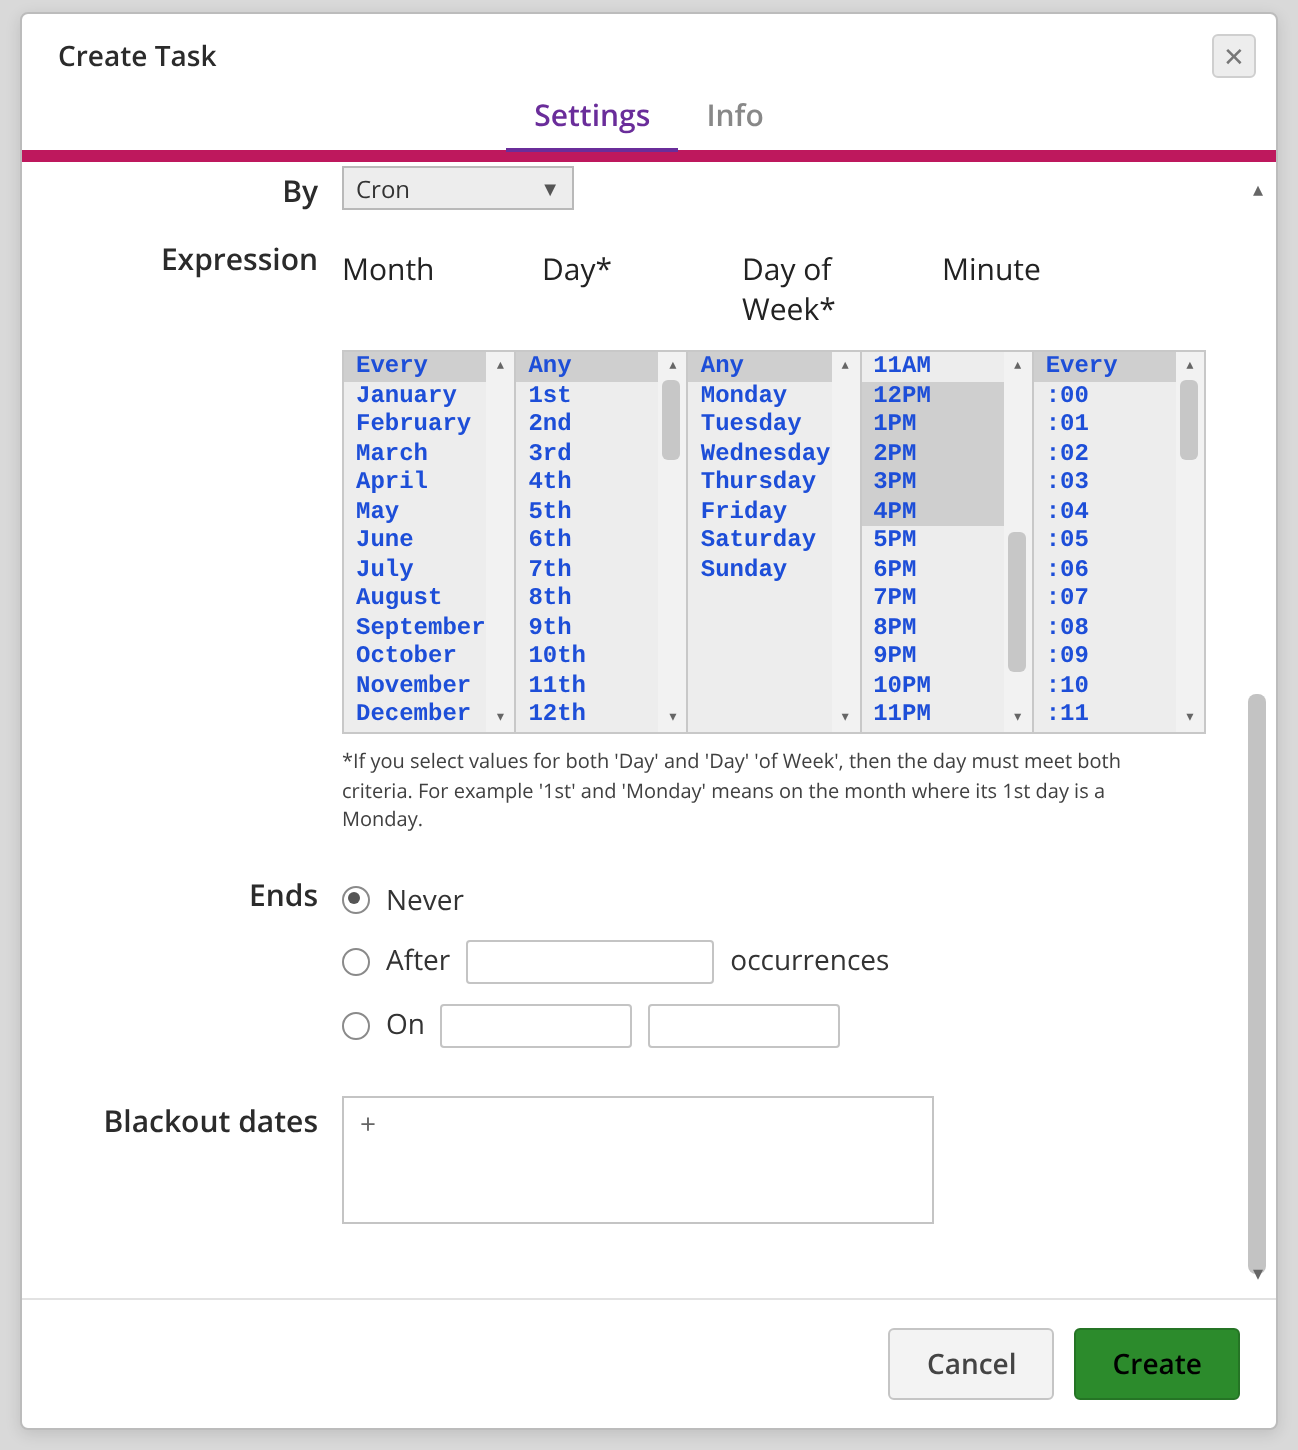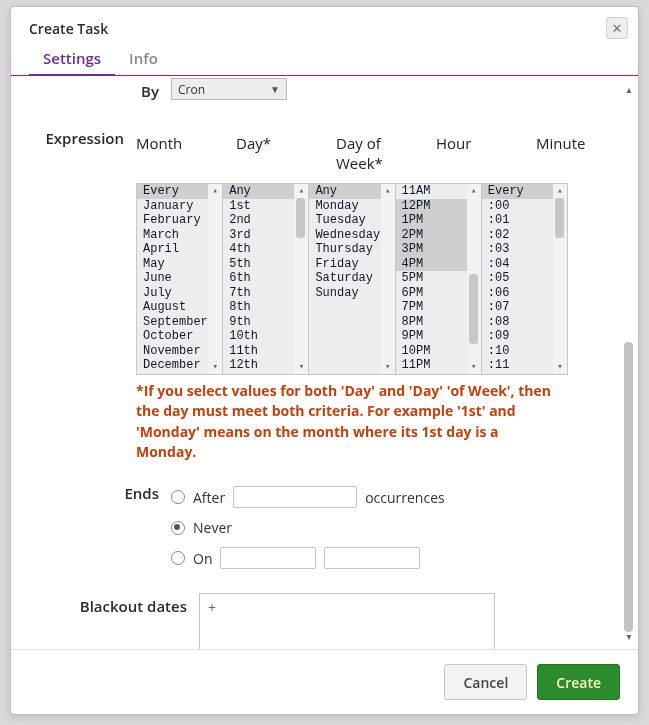--- a/index.html
+++ b/index.html
@@ -42,23 +42,24 @@
     display: flex;
     align-items: center;
     justify-content: center;
     font-size: 13px;
     color: #777;
     cursor: pointer;
   }
   .tabs {
     display: flex;
     padding: 0 18px;
-    border-bottom: 1px solid #be185d;
+    border-bottom: 6px solid #be185d;
     font-size: 15px;
     font-weight: 600;
+    justify-content: center;
   }
   .tab {
     padding: 4px 14px 6px 14px;
     color: #888;
     cursor: pointer;
     border-bottom: 2px solid transparent;
     margin-bottom: -1px;
   }
   .tab.active {
     color: #6a2d9a;
@@ -162,21 +163,22 @@
   .lb .items {
     position: absolute;
     left: 0; top: 0; right: 14px; bottom: 0;
     overflow: hidden;
   }
   .lb .it {
     padding: 0 6px;
     line-height: 14.5px;
     height: 14.5px;
     white-space: nowrap;
-    color: #0f172a;
+    color: #1d4ed8;
+    font-weight: bold;
   }
   .lb .it.sel { background: #cfcfcf; }
   .lb .sb {
     position: absolute;
     right: 0; top: 0; bottom: 0;
     width: 14px;
     background: #f2f2f2;
   }
   .lb .sb .sarrow {
     width: 14px; height: 14px;
@@ -185,25 +187,24 @@
   }
   .lb .sb .sthumb {
     position: absolute;
     left: 2px; width: 9px;
     background: #c7c7c7;
     border-radius: 3px;
   }
 
   .note {
     width: 420px;
-    font-size: 14px;
+    font-size: 10px;
     line-height: 1.45;
-    color: #c2410c;
+    color: #404040;
     margin-top: 6px;
-    font-weight: bold;
   }
 
   .radio-row {
     display: flex;
     align-items: center;
     gap: 8px;
     margin: 6px 0 10px 0;
     font-size: 14px;
     color: #333;
   }
@@ -262,21 +263,21 @@
     background: #f3f3f3;
     color: #444;
     display: inline-flex;
     align-items: center;
     justify-content: center;
     cursor: pointer;
   }
   .btn.primary {
     background: #2c8b2c;
     border-color: #257425;
-    color: #fef9c3;
+    color: #000000;
     text-align: center;
   }
 </style>
 </head>
 <body>
 
 <div class="dialog">
 
   <div class="dialog-header">
     <div class="dialog-title">Create Task</div>
@@ -296,28 +297,27 @@
       <div class="form-row">
         <div class="label-col">By</div>
         <div class="field-col">
           <div class="select-box">
             <span>Cron</span>
             <span class="caret">▼</span>
           </div>
         </div>
       </div>
 
-      <div class="form-row" style="margin-top:24px;">
+      <div class="form-row" style="margin-top:11px;">
         <div class="label-col">Expression</div>
         <div class="field-col">
           <div class="col-heads">
             <div>Month</div>
             <div>Day*</div>
             <div style="white-space:pre-line;">Day of<br>Week*</div>
-            <div>Hour</div>
             <div>Minute</div>
           </div>
 
           <div class="lists">
             <div class="lb">
                 <div class="items">
                   <div class="it sel">Every</div>
                   <div class="it">January</div>
                   <div class="it">February</div>
                   <div class="it">March</div>
@@ -421,39 +421,39 @@
           </div>
 
           <div class="note">*If you select values for both 'Day' and 'Day' 'of Week', then the day must meet both criteria. For example '1st' and 'Monday' means on the month where its 1st day is a Monday.</div>
         </div>
       </div>
 
       <div class="form-row" style="margin-top:18px;">
         <div class="label-col">Ends</div>
         <div class="field-col">
           <div class="radio-row">
+            <span class="radio checked"></span>
+            <span>Never</span>
+          </div>
+          <div class="radio-row">
             <span class="radio"></span>
             <span>After</span>
             <span class="txt-input sm"></span>
             <span>occurrences</span>
-          </div>
-          <div class="radio-row">
-            <span class="radio checked"></span>
-            <span>Never</span>
           </div>
           <div class="radio-row">
             <span class="radio"></span>
             <span>On</span>
             <span class="txt-input md"></span>
             <span class="txt-input md"></span>
           </div>
         </div>
       </div>
 
-      <div class="form-row" style="margin-top:14px;padding-left:28px;">
+      <div class="form-row" style="margin-top:14px;">
         <div class="label-col">Blackout dates</div>
         <div class="field-col">
           <div class="blackout-box">
             <span>+</span>
           </div>
         </div>
       </div>
 
     </div>
 

